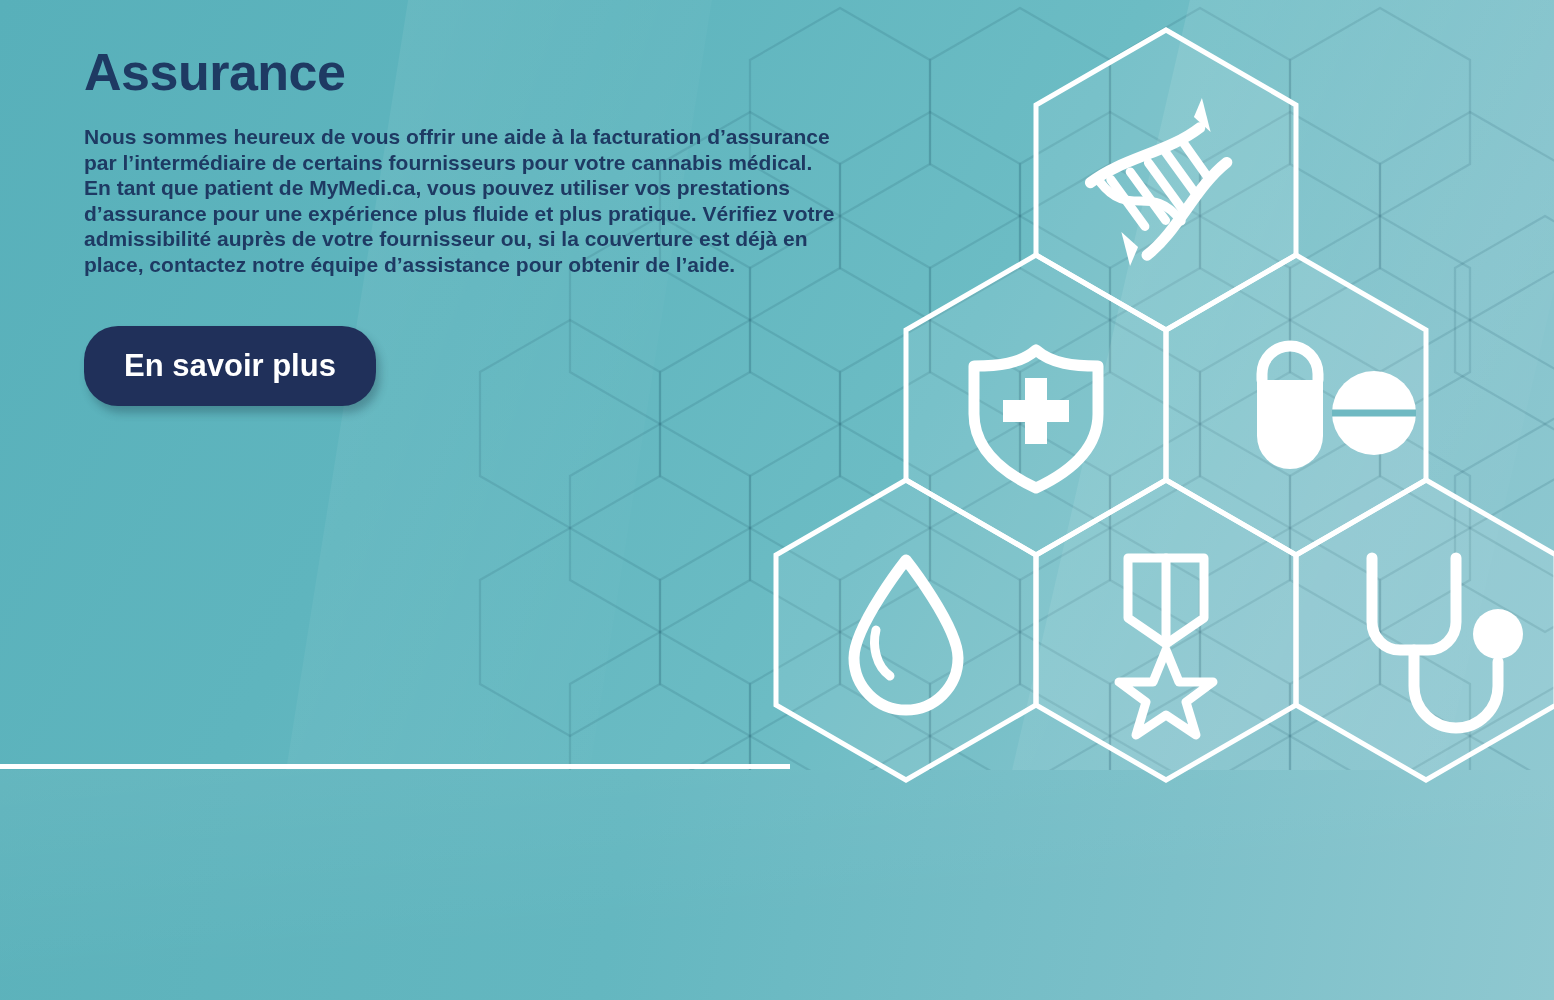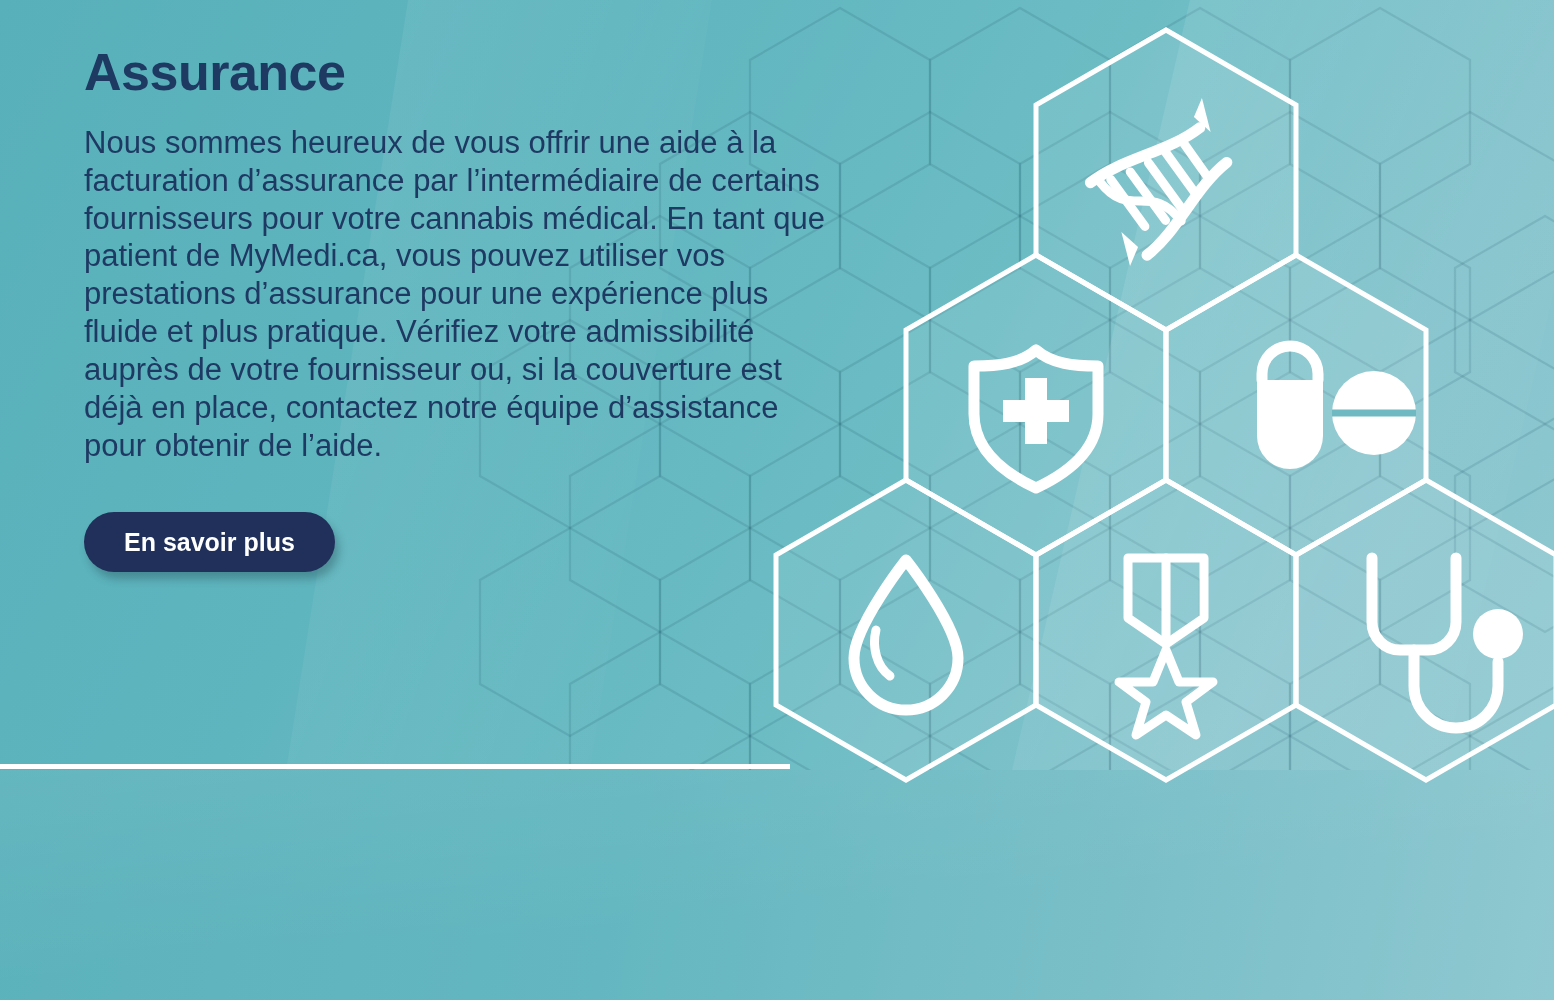--- a/index.html
+++ b/index.html
@@ -73,41 +73,41 @@
   #page-title {
     font-size: 52px;
     font-weight: bold;
     line-height: 1.0;
     color: #1e3a63;
     letter-spacing: -0.5px;
     margin-bottom: 26px;
   }
 
   #body-copy {
-    font-size: 31px;
+    font-size: 21px;
     line-height: 1.22;
     color: #1e3a63;
-    font-weight: 400;
+    font-weight: 700;
     width: 760px;
     white-space: pre-line;
   }
 
   #cta-button {
     margin-top: 48px;
     display: inline-flex;
     align-items: center;
     justify-content: center;
-    height: 60px;
+    height: 80px;
     padding: 0 40px;
     border: none;
     border-radius: 34px;
     background: #20305a;
     color: #ffffff;
     font-family: "Liberation Sans", sans-serif;
-    font-size: 25px;
+    font-size: 31px;
     font-weight: bold;
     cursor: pointer;
     box-shadow: 4px 7px 9px rgba(20,45,60,0.30);
   }
 
   
   #hex-cluster {
     position: absolute;
     left: 756px;
     top: 120px;

